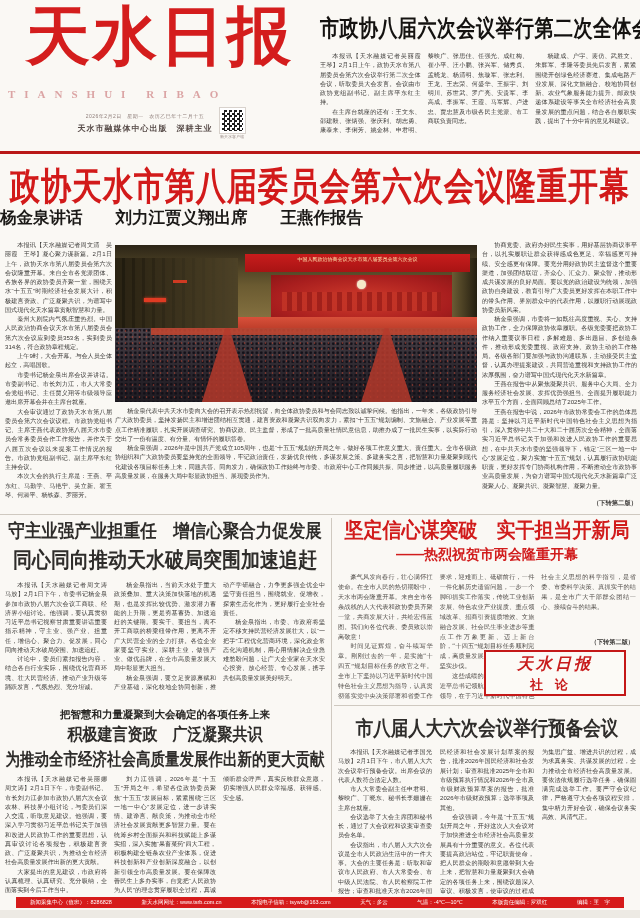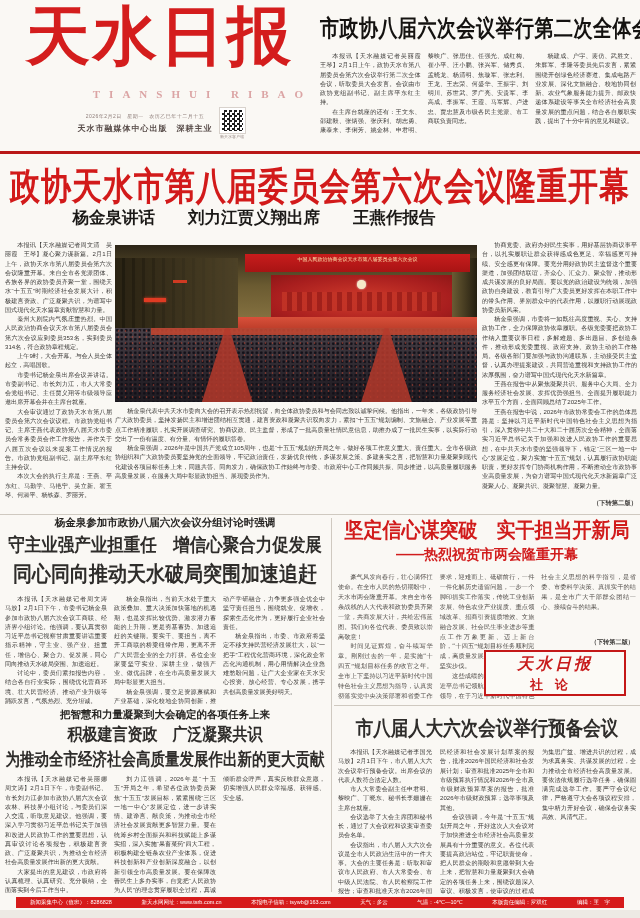--- a/index.html
+++ b/index.html
@@ -11,21 +11,21 @@
   }
   .serif { font-family:"Liberation Serif","DejaVu Serif",serif; }
   .abs { position:absolute; }
   p { margin:0; text-indent:2em; text-align:justify; }
   .cols3 { column-count:3; column-gap:7px; column-fill:auto; overflow:hidden; }
   .body-txt { font-size:6.1px; line-height:1.52; color:#3a3836; text-align:justify; overflow:hidden; }
 
   
   #masthead-title { left:8px; top:-6px; width:304px; text-align:center;
     font-size:64px; font-weight:bold; color:#d41d1d; letter-spacing:3px; line-height:1.35; }
-  #masthead-roman { left:8px; top:88px; width:304px; text-align:right;
+  #masthead-roman { left:8px; top:88px; width:304px; text-align:left;
     font-size:11px; font-weight:bold; color:#dba4a4; letter-spacing:9px; }
   #masthead-info { left:2px; top:108px; width:318px; display:flex;
     align-items:center; justify-content:center; gap:7px; }
   .mi-col { text-align:center; }
   .mi-line1 { font-size:5px; color:#8d7c78; letter-spacing:0.5px; white-space:nowrap; }
   .mi-line2 { font-size:8px; color:#574b48; font-weight:bold; margin-top:4px; letter-spacing:1px; white-space:nowrap; }
   #qr-wrap { text-align:center; }
   #qr-code { width:25px; height:25px; margin:0 auto;
     background: repeating-conic-gradient(#1c1c1c 0% 25%, #ffffff 0% 50%);
     background-size:5px 5px; border:2px solid #fff; outline:1px solid #d8d2cc; }
@@ -35,21 +35,21 @@
   
   #top-story { left:320px; top:13px; width:316px; }
   #top-story-headline { font-size:19px; font-weight:bold; color:#141210; text-align:center;
     letter-spacing:0.5px; transform:scaleY(1.22); transform-origin:top; white-space:nowrap; }
   #top-story-body { margin-top:12px; height:92px; }
 
   
   #main-headline { left:0; top:161px; width:640px; text-align:center;
     font-size:30px; font-weight:bold; color:#d21a1a; letter-spacing:1px;
     transform:scaleY(1.25); transform-origin:top; white-space:nowrap; }
-  #main-subheadline { left:0; top:207px; width:508px; text-align:center;
+  #main-subheadline { left:0; top:207px; width:508px; text-align:left;
     font-size:16.5px; font-weight:bold; color:#1b1917; }
   #main-left  { left:5px;  top:240px; width:107px; height:272px; }
   #main-mid   { left:115px; top:406px; width:362px; height:106px; }
   #main-right { left:482px; top:240px; width:155px; height:258px; }
   #main-continued { left:482px; top:499px; width:155px; text-align:right;
     font-size:6.3px; font-weight:bold; color:#3a3836; }
 
   
   #photo { left:115px; top:245px; width:362px; height:157px; overflow:hidden;
     background:linear-gradient(180deg,#2c2517 0%,#6b5b31 26%,#8a7644 52%,#4c412a 60%,#3a333a 66%); }
@@ -195,21 +195,20 @@
     <p>王燕在报告中从聚焦凝聚共识、服务中心大局、全力服务经济社会发展、发挥优势强担当、全面提升履职能力水平五个方面，全面回顾总结了2025年工作。</p>
     <p>王燕在报告中说，2026年市政协常委会工作的总体思路是：坚持以习近平新时代中国特色社会主义思想为指引，深入贯彻中共二十大和二十届历次全会精神，全面落实习近平总书记关于加强和改进人民政协工作的重要思想，在中共天水市委的坚强领导下，锚定“三区一地一中心”发展定位，聚力实施“十五五”规划，认真履行政协职能职责，更好发挥专门协商机构作用，不断推动全市政协事业高质量发展，为奋力谱写中国式现代化天水新篇章广泛凝聚人心、凝聚共识、凝聚智慧、凝聚力量。</p>
   </div>
 <div class="abs" id="main-continued">（下转第二版）</div>
 
 <div class="abs hline" style="left:0;top:514px;width:640px;"></div>
 <div class="abs vline" style="left:331px;top:518px;height:374px;"></div>
 <div class="abs hline" style="left:334px;top:705px;width:306px;"></div>
 
 <div class="abs" id="story-yang">
-  <div class="kicker">杨金泉参加市政协八届六次会议分组讨论时强调</div>
   <div class="serif h1">守主业强产业担重任　增信心聚合力促发展</div>
   <div class="serif h2">同心同向推动天水破局突围加速追赶</div>
   <div class="body-txt cols3 st-body">
       <p>本报讯【天水融媒记者周文涛　马放】2月1日下午，市委书记杨金泉参加市政协八届六次会议工商联、经济界小组讨论。他强调，要认真贯彻习近平总书记视察甘肃重要讲话重要指示精神，守主业、强产业、担重任，增信心、聚合力、促发展，同心同向推动天水破局突围、加速追赶。</p>
       <p>讨论中，委员们紧扣报告内容，结合各自行业实际，围绕优化营商环境、壮大民营经济、推动产业升级等踊跃发言，气氛热烈、充分坦诚。</p>
       <p>杨金泉指出，当前天水处于重大政策叠加、重大决策加快落地的机遇期，也是发挥比较优势、激发潜力蓄能的上升期，更是夯基蓄势、加速追赶的关键期。要实干、要担当，离不开工商联的桥梁纽带作用，更离不开广大民营企业的全力打拼。各位企业家要坚守实业、深耕主业，做强产业、做优品牌，在全市高质量发展大局中彰显更大担当。</p>
       <p>杨金泉强调，要立足资源禀赋和产业基础，深化校地企协同创新，推动产学研融合，力争更多强企优企中坚守责任担当，围绕就业、促增收，探索生态化作为，更好履行企业社会责任。</p>
       <p>杨金泉指出，市委、市政府将坚定不移支持民营经济发展壮大，以“一把手”工程优化营商环境，深化政企常态化沟通机制，用心用情解决企业急难愁盼问题，让广大企业家在天水安心投资、放心经营、专心发展，携手共创高质量发展美好明天。</p>
     </div>
 </div>

